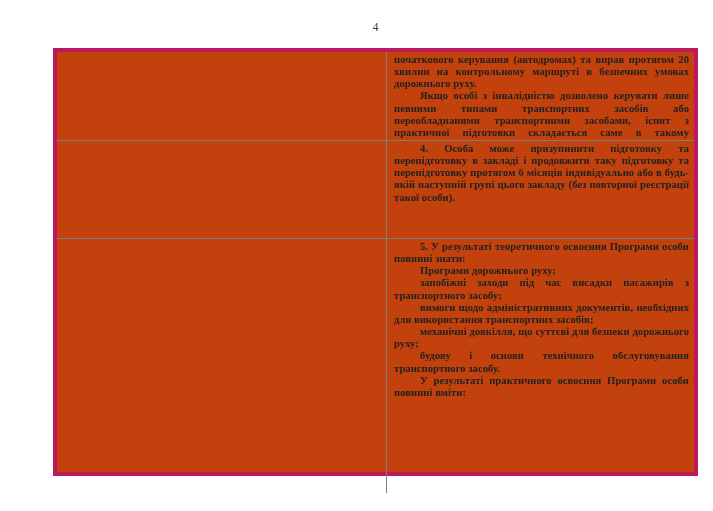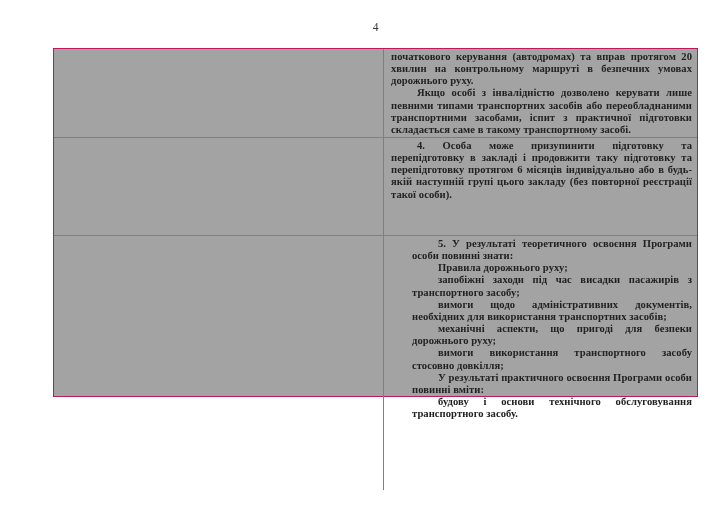--- a/index.html
+++ b/index.html
@@ -28,37 +28,37 @@
     text-align: center;
     font-size: 11.5px;
     line-height: 13px;
     color: #3a3a3a;
   }
   .doc-table {
     position: absolute;
     left: 53px;
     top: 48px;
     width: 645px;
-    height: 349px;
+    height: 428px;
     box-sizing: border-box;
-    border: 1px solid #be185d;
+    border: 4px solid #be185d;
     display: flex;
     flex-direction: column;
-    background: #a3a3a3;
+    background: #c2410c;
   }
   .trow {
     display: flex;
     box-sizing: border-box;
     overflow: hidden;
     flex: 0 0 auto;
   }
   .trow + .trow { border-top: 1px solid #7f7f7f; }
   .trow:nth-child(1) { height: 88px; }
   .trow:nth-child(2) { height: 98px; justify-content: flex-end; }
-  .trow:nth-child(3) { height: 255px; gap: 21px; }
+  .trow:nth-child(3) { height: 255px; }
   .tcell {
     box-sizing: border-box;
     overflow: hidden;
   }
   .tcell.left {
     width: 330px;
     flex: 0 0 330px;
     border-right: 1px solid #7f7f7f;
   }
   .tcell.right {
@@ -92,23 +92,22 @@
       <div class="trow">
         <div class="tcell left"></div>
         <div class="tcell right">
           <p class="para indent">4. Особа може призупинити підготовку та перепідготовку в закладі і продовжити таку підготовку та перепідготовку протягом 6 місяців індивідуально або в будь-якій наступній групі цього закладу (без повторної реєстрації такої особи).</p>
         </div>
       </div>
       <div class="trow">
         <div class="tcell left"></div>
         <div class="tcell right">
           <p class="para indent">5. У результаті теоретичного освоєння Програми особи повинні знати:</p>
-          <p class="para indent">Правила дорожнього руху;</p>
+          <p class="para indent">Програми дорожнього руху;</p>
           <p class="para indent">запобіжні заходи під час висадки пасажирів з транспортного засобу;</p>
           <p class="para indent">вимоги щодо адміністративних документів, необхідних для використання транспортних засобів;</p>
-          <p class="para indent">механічні аспекти, що пригоді для безпеки дорожнього руху;</p>
-          <p class="para indent">вимоги використання транспортного засобу стосовно довкілля;</p>
+          <p class="para indent">механічні довкілля, що суттєві для безпеки дорожнього руху;</p>
+          <p class="para indent">будову і основи технічного обслуговування транспортного засобу.</p>
           <p class="para indent">У результаті практичного освоєння Програми особи повинні вміти:</p>
-          <p class="para indent">будову і основи технічного обслуговування транспортного засобу.</p>
         </div>
       </div>
     </div>
 </div>
 
 </body></html>

